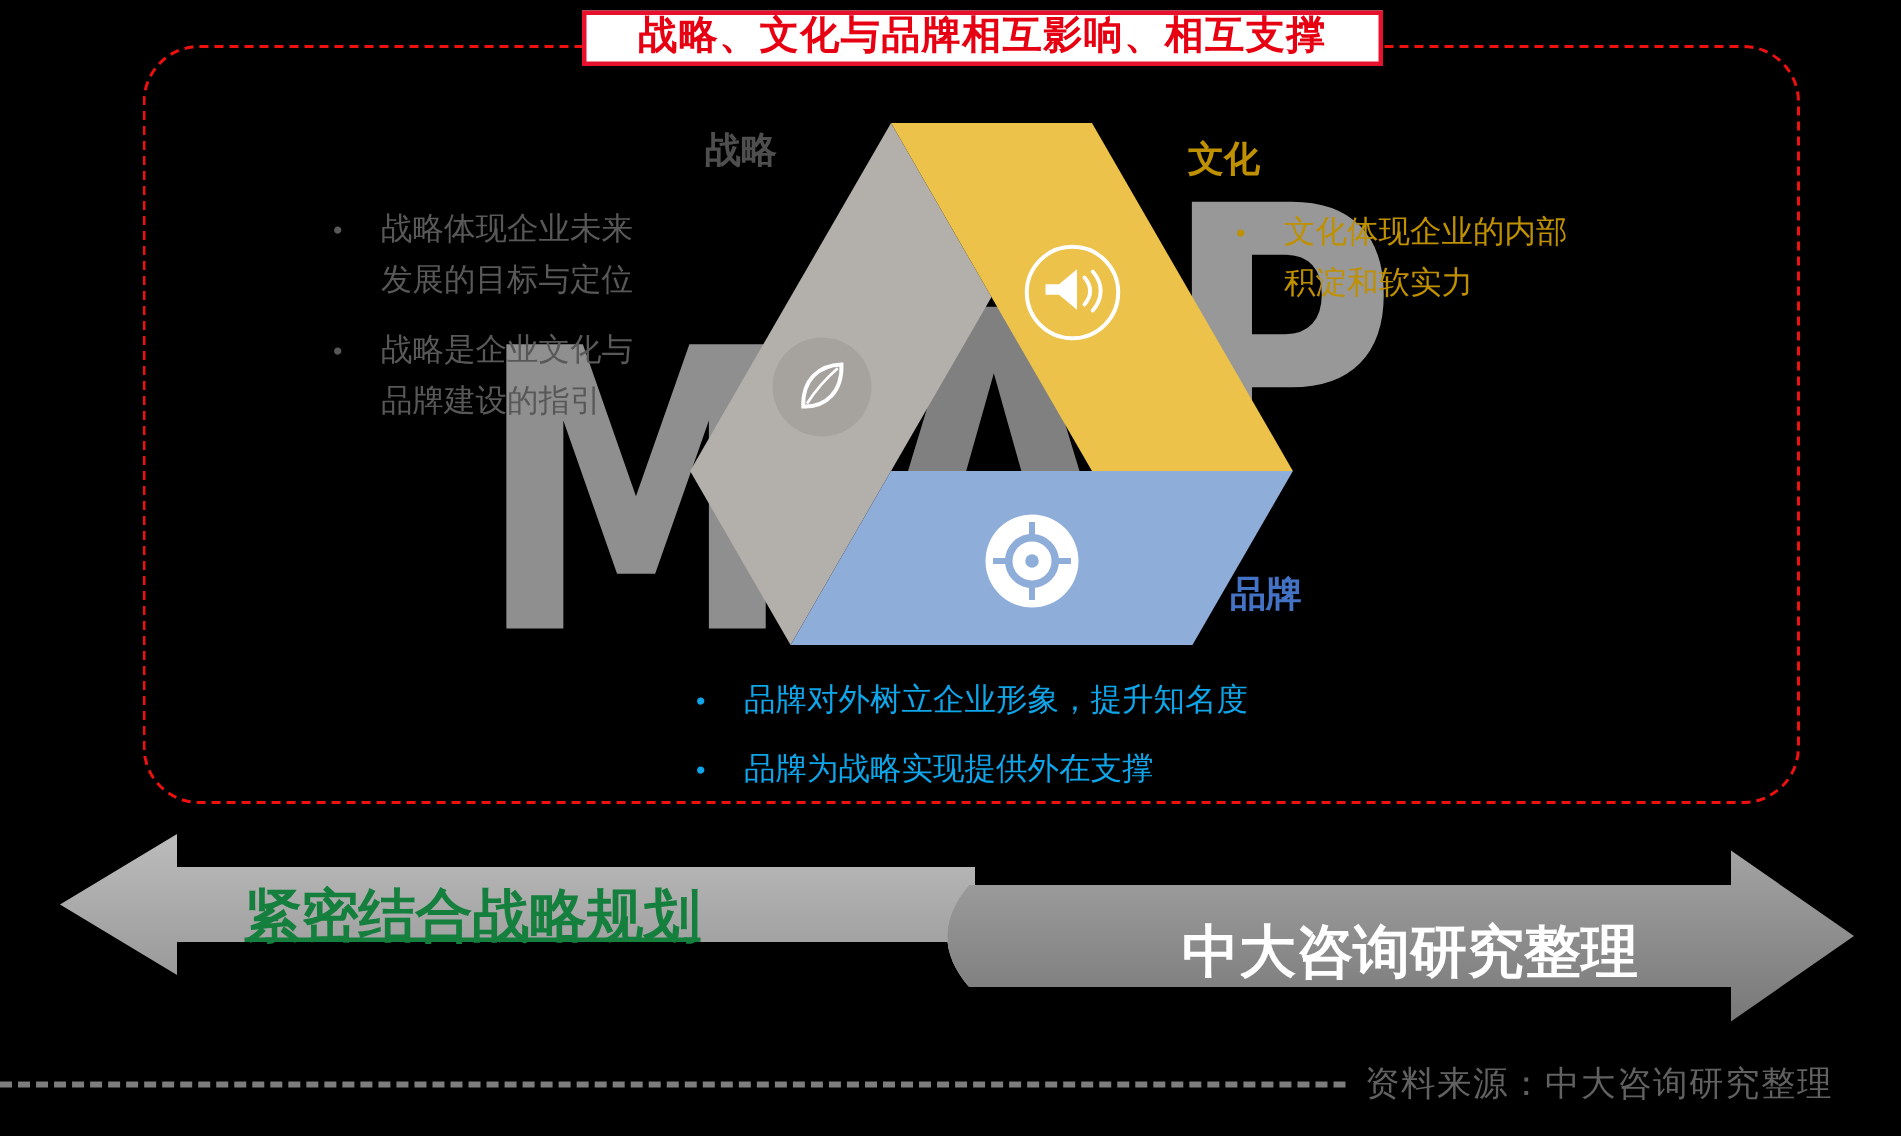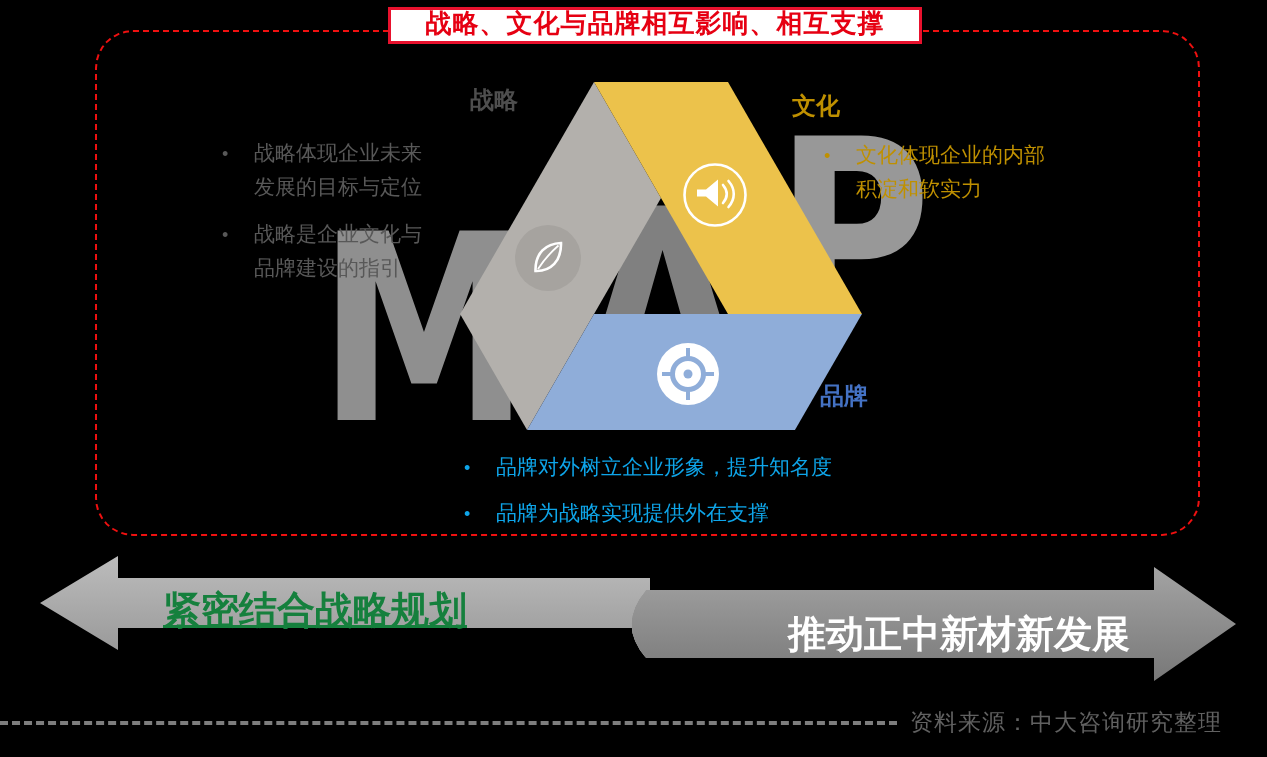--- a/index.html
+++ b/index.html
@@ -148,18 +148,18 @@
         <stop offset="0" stop-color="#a3a3a3"></stop>
         <stop offset="1" stop-color="#787878"></stop>
       </linearGradient>
     </defs>
     <polygon points="40,58 118,11 118,33 650,33 650,83 118,83 118,105" fill="url(#gradL)"></polygon>
     <path d="M646,45 Q617,79 646,113 Q628,79 646,45 Z" fill="#c9c9c9"></path>
     <path d="M646,45 Q617,79 646,113 L1154,113 L1154,136 L1236,79 L1154,22 L1154,45 Z" fill="url(#gradR)"></path>
   </svg>
 
   <div class="arrow-text left-arrow-text">紧密结合战略规划</div>
-  <div class="arrow-text right-arrow-text">推动正中新材新发展</div>
+  <div class="arrow-text right-arrow-text">中大咨询研究整理</div>
 
   <div class="source-line"></div>
   <div class="source-text">资料来源：中大咨询研究整理</div>
 
 </div>
 
 </body></html>

